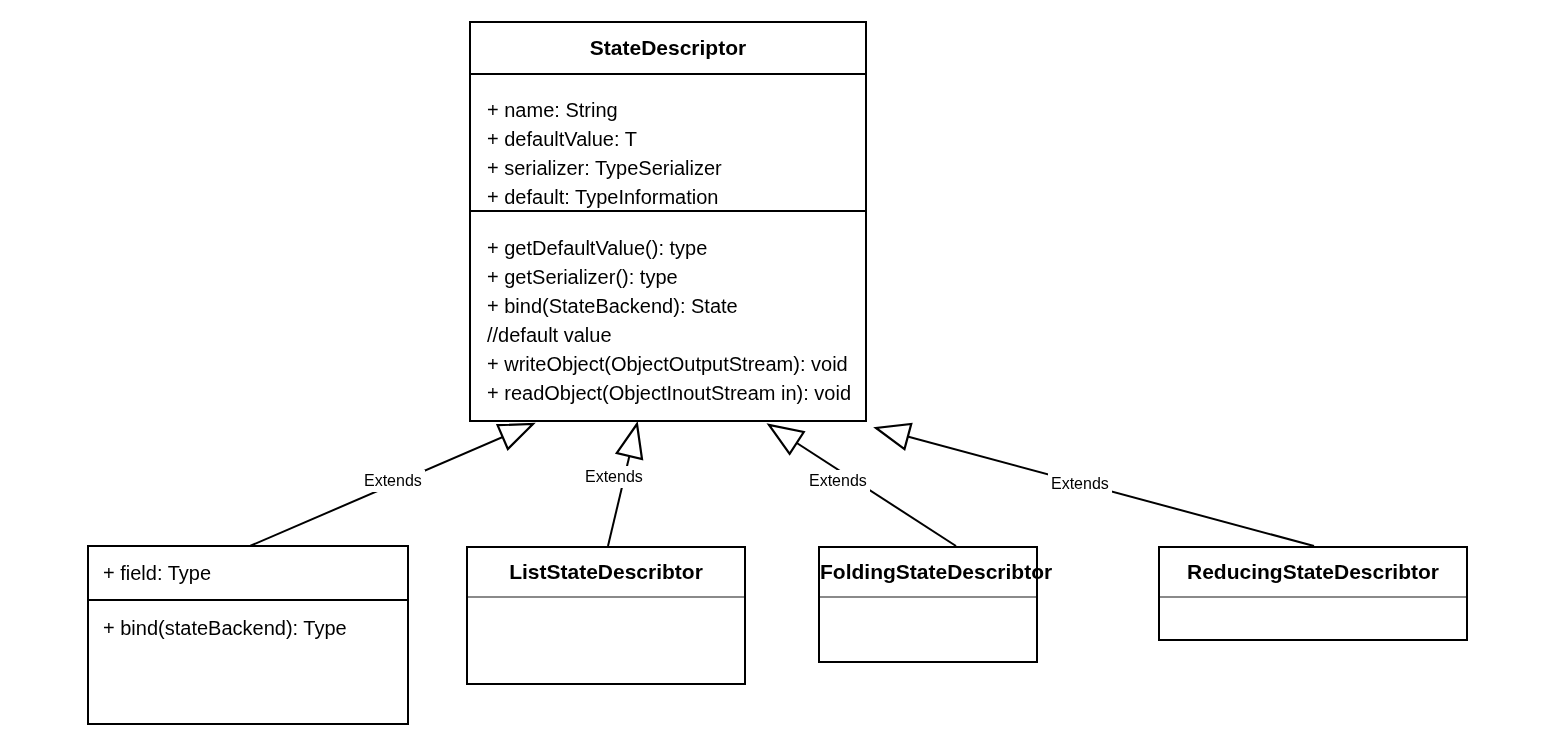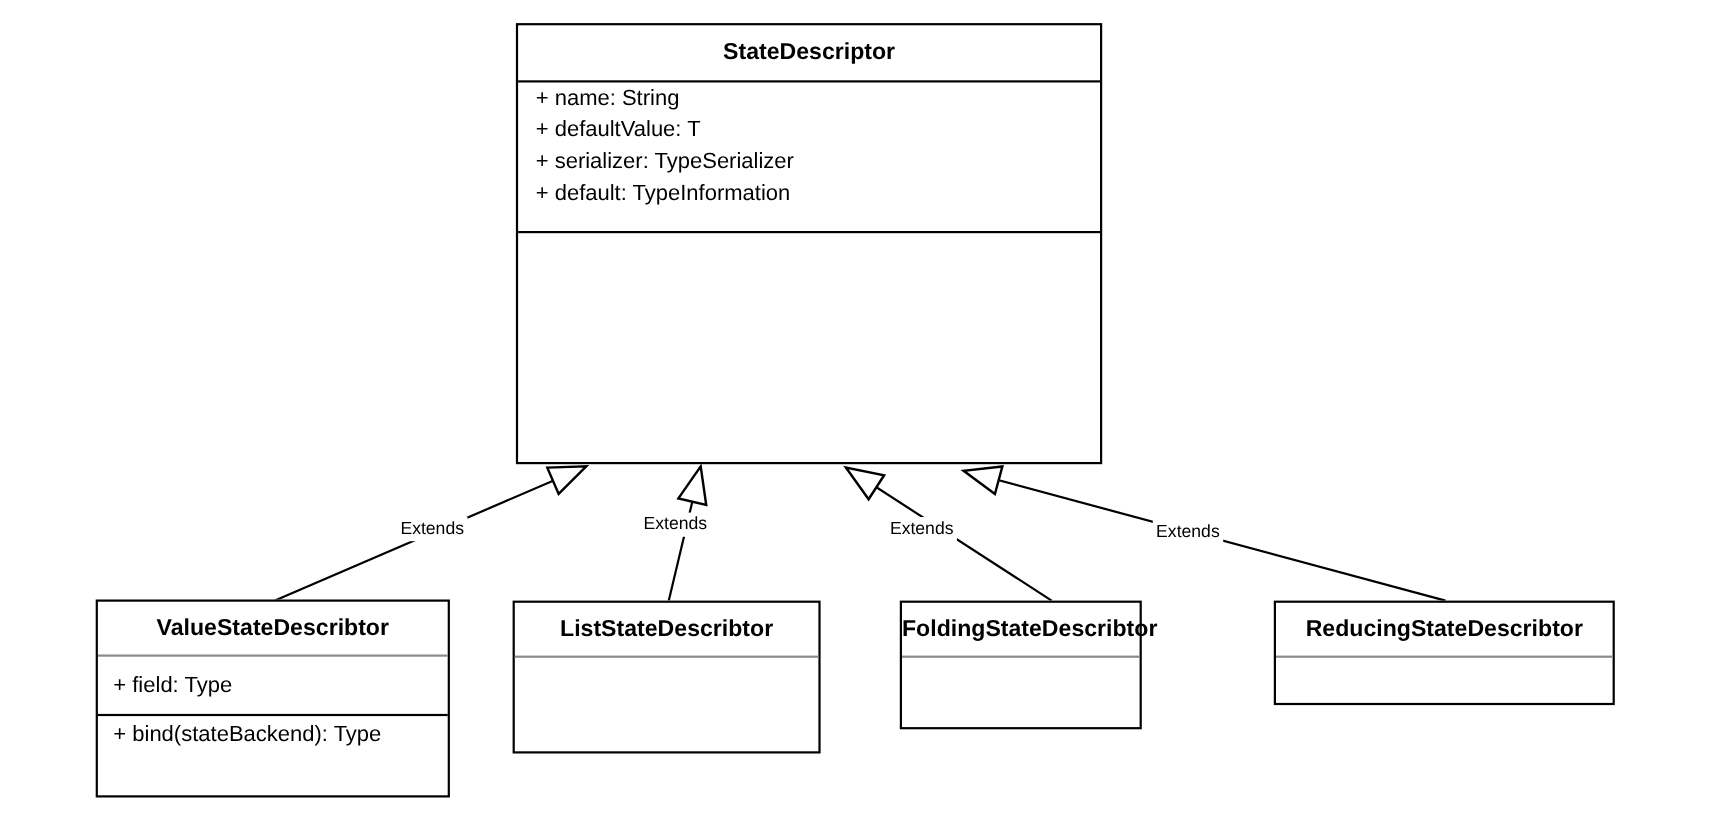--- a/index.html
+++ b/index.html
@@ -51,33 +51,33 @@
     box-sizing: border-box;
     font-size: 20px;
   }
   .uml-line {
     height: 29px;
     line-height: 29px;
     white-space: nowrap;
   }
   .root-attrs {
     height: 137px;
-    padding: 0 10px 0 16px;
+    padding: 21px 10px 0 16px;
     border-bottom: 2px solid #000000;
   }
   .root-methods {
     padding: 22px 10px 0 16px;
   }
   .val-attrs {
     height: 54px;
     padding: 12px 10px 0 14px;
     border-bottom: 2px solid #000000;
   }
   .val-methods {
-    padding: 3px 10px 0 14px;
+    padding: 13px 10px 0 14px;
   }
   .edge-label {
     position: absolute;
     z-index: 3;
     background: #ffffff;
     font-size: 16px;
     line-height: 22px;
     padding: 0 3px;
   }
 </style>
@@ -96,32 +96,39 @@
     <line x1="608" y1="546" x2="637" y2="424" stroke="#000000" stroke-width="2" marker-end="url(#hollow-triangle)"></line>
     <line x1="956" y1="546" x2="769" y2="425" stroke="#000000" stroke-width="2" marker-end="url(#hollow-triangle)"></line>
     <line x1="1314" y1="546" x2="876" y2="428" stroke="#000000" stroke-width="2" marker-end="url(#hollow-triangle)"></line>
   </svg>
 
   <span class="edge-label" style="left:361px; top:470px;">Extends</span>
   <span class="edge-label" style="left:582px; top:466px;">Extends</span>
   <span class="edge-label" style="left:806px; top:470px;">Extends</span>
   <span class="edge-label" style="left:1048px; top:473px;">Extends</span>
 
-  <div class="uml-class" style="left:469px; top:21px; width:533px; height:401px;">
+  <div class="uml-class" style="left:469px; top:21px; width:398px; height:401px;">
     <div class="uml-title root">StateDescriptor</div>
     <div class="uml-section root-attrs">
       <div class="uml-line">+ name: String</div>
       <div class="uml-line">+ defaultValue: T</div>
       <div class="uml-line">+ serializer: TypeSerializer</div>
       <div class="uml-line">+ default: TypeInformation</div>
     </div>
+    <div class="uml-section root-methods">
+      <div class="uml-line">+ getDefaultValue(): type</div>
+      <div class="uml-line">+ getSerializer(): type</div>
+      <div class="uml-line">+ bind(StateBackend): State</div>
+      <div class="uml-line">//default value</div>
+      <div class="uml-line">+ writeObject(ObjectOutputStream): void</div>
+      <div class="uml-line">+ readObject(ObjectInoutStream in): void</div>
+    </div>
   </div>
 
   <div class="uml-class" style="left:87px; top:545px; width:322px; height:180px;">
-    <div class="uml-title sub">ValueStateDescribtor</div>
     <div class="uml-section val-attrs">
       <div class="uml-line">+ field: Type</div>
     </div>
     <div class="uml-section val-methods">
       <div class="uml-line">+ bind(stateBackend): Type</div>
     </div>
   </div>
 
   <div class="uml-class" style="left:466px; top:546px; width:280px; height:139px;">
     <div class="uml-title sub">ListStateDescribtor</div>

